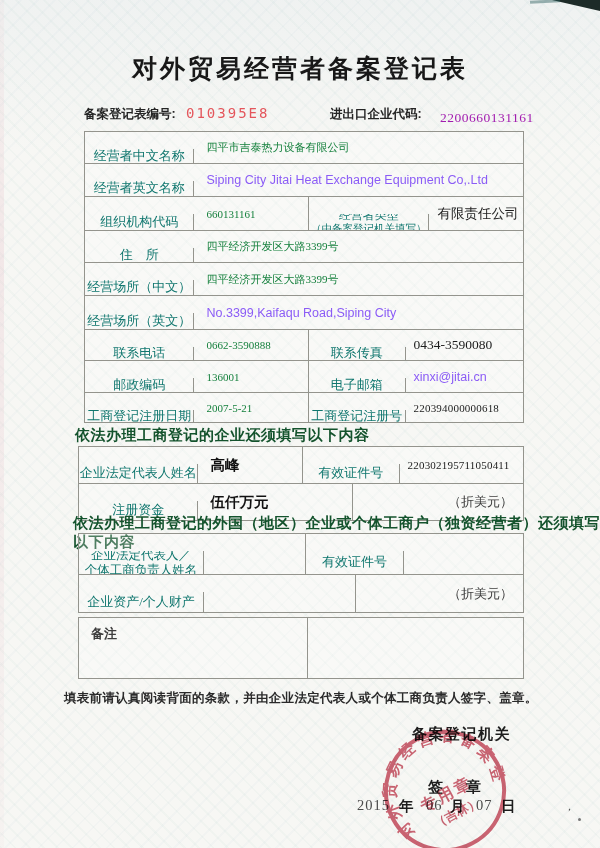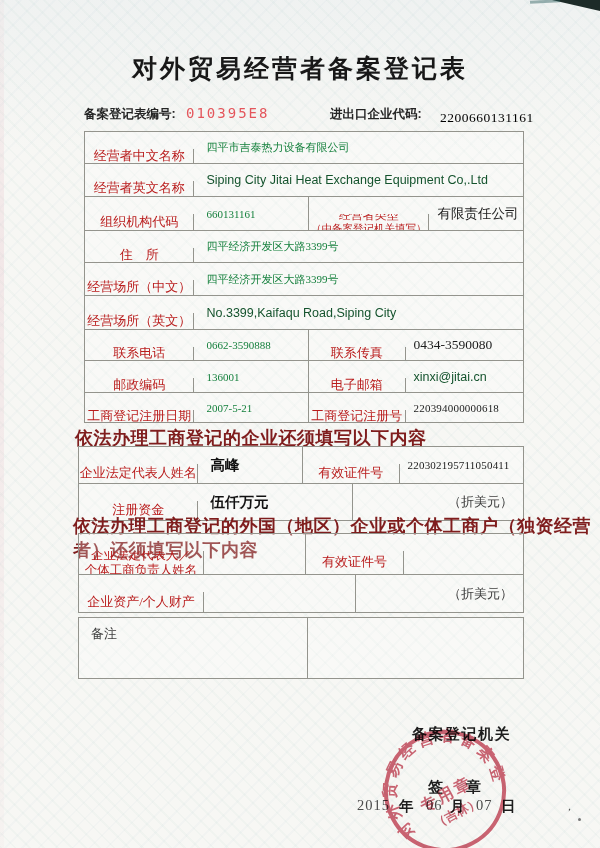--- a/index.html
+++ b/index.html
@@ -28,47 +28,47 @@
     font-family:"Liberation Sans","DejaVu Sans",sans-serif;
     font-size:25px; font-weight:bold; letter-spacing:3px; color:#181818; margin:0;
   }
   .meta{position:absolute; top:105px; left:0; width:600px; height:20px;}
   .meta-label{position:absolute; left:84px; top:1px; font-family:"Liberation Sans",sans-serif;
     font-weight:bold; font-size:12.5px; color:#252525;text-align:right;}
   .form-no{position:absolute; left:186px; top:0; font-family:"DejaVu Sans Mono",monospace;
     font-size:14px; letter-spacing:2px; color:#e4565c;}
   .code-label{position:absolute; left:330px; top:1px; font-family:"Liberation Sans",sans-serif;
     font-weight:bold; font-size:12.5px; color:#252525;}
-  .code-value{position:absolute; left:440px; top:5px; font-size:13.5px; color:#000000; letter-spacing:0.5px;}
+  .code-value{position:absolute; left:440px; top:5px; font-size:13.5px; color:#a21caf; letter-spacing:0.5px;}
 
   .tbl{position:absolute; border:1px solid #94948d; box-sizing:border-box; background:rgba(255,255,255,0.25);}
   .row{display:flex; border-bottom:1px solid #94948d; box-sizing:border-box;}
   .row:last-child{border-bottom:none;}
   .c{border-right:1px solid #94948d; box-sizing:border-box; display:flex; align-items:center; overflow:hidden;}
   .c:last-child{border-right:none;}
-  .lab{justify-content:center; text-align:center; color:#b91c1c; font-size:13px; line-height:1.15;margin-top:17px;}
+  .lab{justify-content:center; text-align:center; color:#0f766e; font-size:13px; line-height:1.15;margin-top:17px;}
   .val{padding-left:12px; color:#15803d; font-size:11px;}
   .val2{padding-left:8px; color:#1c1c1c; font-size:13.5px;}
-  .en{font-family:"Liberation Sans","DejaVu Sans",sans-serif; font-size:12.5px; color:#14532d;}
+  .en{font-family:"Liberation Sans","DejaVu Sans",sans-serif; font-size:12.5px; color:#8b5cf6;}
   .num-sm{font-size:11px; letter-spacing:0.2px;}
   .two-line{flex-direction:column; justify-content:center;}
   .two-line .l1{font-size:12px;} .two-line .l2{font-size:10.5px; margin-top:1px;}
   .bold-val{font-weight:bold; font-size:14.5px; color:#111;}
   .note-cell{justify-content:flex-end; padding-right:10px; font-size:13px; color:#3d3d3d;}
 
   .tbl1{left:84px; top:131px; width:440px;}
   .tbl2{left:78px; top:446px; width:446px;}
   .tbl3{left:78px; top:533px; width:446px;}
-  .tbl4{left:78px; top:617px; width:446px; height:62px;}
+  .tbl4{left:78px; top:617px; width:446px; height:62px;font-weight:bold;}
   .tbl4 .row{height:60px;}
   .remarks-lab{align-items:flex-start; justify-content:flex-start; padding:7px 0 0 12px;
     font-size:13px; color:#3d3d3d;}
 
   .sec-h{position:absolute; font-family:"Liberation Sans","DejaVu Sans",sans-serif;
-    font-weight:bold; font-size:18px; color:#7f1d1d; letter-spacing:0.5px;}
+    font-weight:bold; font-size:15px; color:#14532d; letter-spacing:0.5px;}
   .sec-h2{left:75px; top:426px;}
   .sec-h3{left:73px; top:514px;}
   .notice{position:absolute; left:64px; top:690px; width:520px;
     font-family:"Liberation Sans","DejaVu Sans",sans-serif;
     font-weight:bold; font-size:12.5px; color:#2a2a2a; letter-spacing:0.3px;}
 
   .authority{position:absolute; left:412px; top:725px; font-family:"Liberation Sans",sans-serif;
     font-weight:bold; font-size:15px; letter-spacing:1.5px; color:#1d1d1d;}
   .seal-label{position:absolute; left:428px; top:758px; font-family:"Liberation Sans",sans-serif;
     font-weight:bold; font-size:15px; letter-spacing:4px; color:#1d1d1d;margin-top:20px;}
@@ -184,20 +184,21 @@
     </div>
   </div>
 
   <div class="tbl tbl4">
     <div class="row">
       <div class="c remarks-lab" style="width:229px">备注</div>
       <div class="c" style="width:215px"></div>
     </div>
   </div>
 
+  <div class="notice">填表前请认真阅读背面的条款，并由企业法定代表人或个体工商负责人签字、盖章。</div>
 
   <div class="authority">备案登记机关</div>
   <div class="seal-label">签　章</div>
   <div class="date-line">
     <span class="d d-num d-y">2015</span>
     <span class="d d-unit d-yu">年</span>
     <span class="d d-num d-m">06</span>
     <span class="d d-unit d-mu">月</span>
     <span class="d d-num d-d">07</span>
     <span class="d d-unit d-du">日</span>

